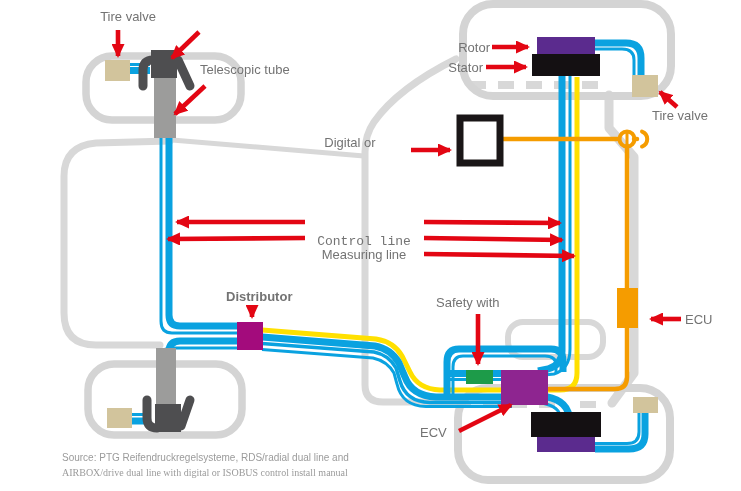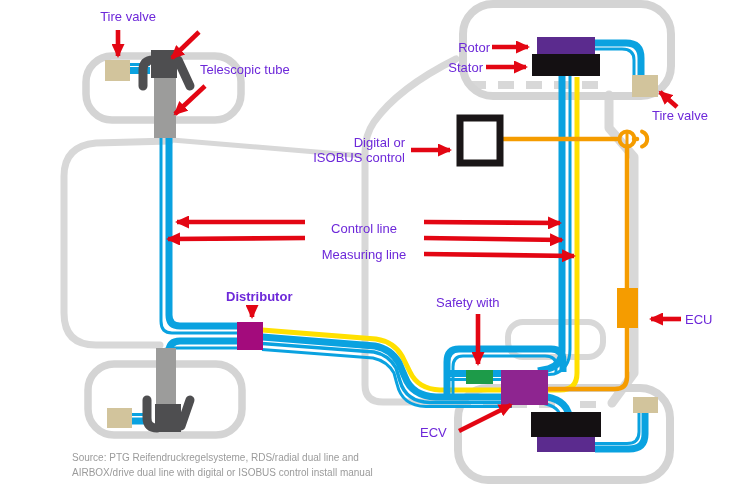--- a/index.html
+++ b/index.html
@@ -1,19 +1,19 @@
 <!DOCTYPE html>
 <html><head>
 <meta charset="utf-8">
 <style>
   html,body{margin:0;padding:0;background:#fff;}
   .stage{position:relative;width:741px;height:491px;background:#ffffff;overflow:hidden;
          font-family:"Liberation Sans",sans-serif;}
   .stage svg{position:absolute;left:0;top:0;}
-  .lbl{position:absolute;font-size:13px;line-height:15px;color:#6d28d9;white-space:nowrap;}
+  .lbl{position:absolute;font-size:13px;line-height:15px;color:#737373;white-space:nowrap;}
   .lbl.r{text-align:right;}
   .lbl.c{text-align:center;}
   .src{position:absolute;font-size:10px;line-height:15px;color:#9b9b9b;white-space:nowrap;}
 </style>
 </head>
 <body>
 
 <div class="stage">
 
 <svg width="741" height="491" viewBox="0 0 741 491">
@@ -158,29 +158,28 @@
     <line x1="459" y1="431" x2="511" y2="405" marker-end="url(#ah)"></line>
     <line x1="681" y1="319" x2="651" y2="319" marker-end="url(#ah)"></line>
   </g>
 </svg>
 
 <div class="lbl r" style="left:66px;top:9px;width:90px;">Tire valve</div>
 <div class="lbl" style="left:200px;top:62px;">Telescopic tube</div>
 <div class="lbl r" style="left:440px;top:40px;width:50px;">Rotor</div>
 <div class="lbl r" style="left:433px;top:60px;width:50px;">Stator</div>
 <div class="lbl" style="left:652px;top:108px;">Tire valve</div>
-<div class="lbl r" style="left:295px;top:135px;width:110px;">
+<div class="lbl r" style="left:295px;top:135px;width:110px;text-align:center;">
   <span style="display:block;">Digital or</span>
-  <span style="display:block;">ISOBUS control</span>
 </div>
-<div class="lbl c" style="left:304px;top:221px;width:120px;">Control line</div>
+<div class="lbl c" style="left:304px;top:234px;width:120px;font-family:Liberation Mono, monospace;">Control line</div>
 <div class="lbl c" style="left:304px;top:247px;width:120px;">Measuring line</div>
 <div class="lbl" style="left:226px;top:289px;font-weight:bold;">Distributor</div>
 <div class="lbl" style="left:436px;top:295px;">Safety with</div>
 <div class="lbl" style="left:420px;top:425px;">ECV</div>
 <div class="lbl" style="left:685px;top:312px;">ECU</div>
 
-<div class="src" style="left:72px;top:450px;">
+<div class="src" style="left:62px;top:450px;">
   <span style="display:block;">Source: PTG Reifendruckregelsysteme, RDS/radial dual line and</span>
-  <span style="display:block;">AIRBOX/drive dual line with digital or ISOBUS control install manual</span>
+  <span style="display:block;font-family:Liberation Serif, serif;">AIRBOX/drive dual line with digital or ISOBUS control install manual</span>
 </div>
 
 </div>
 
 </body></html>

